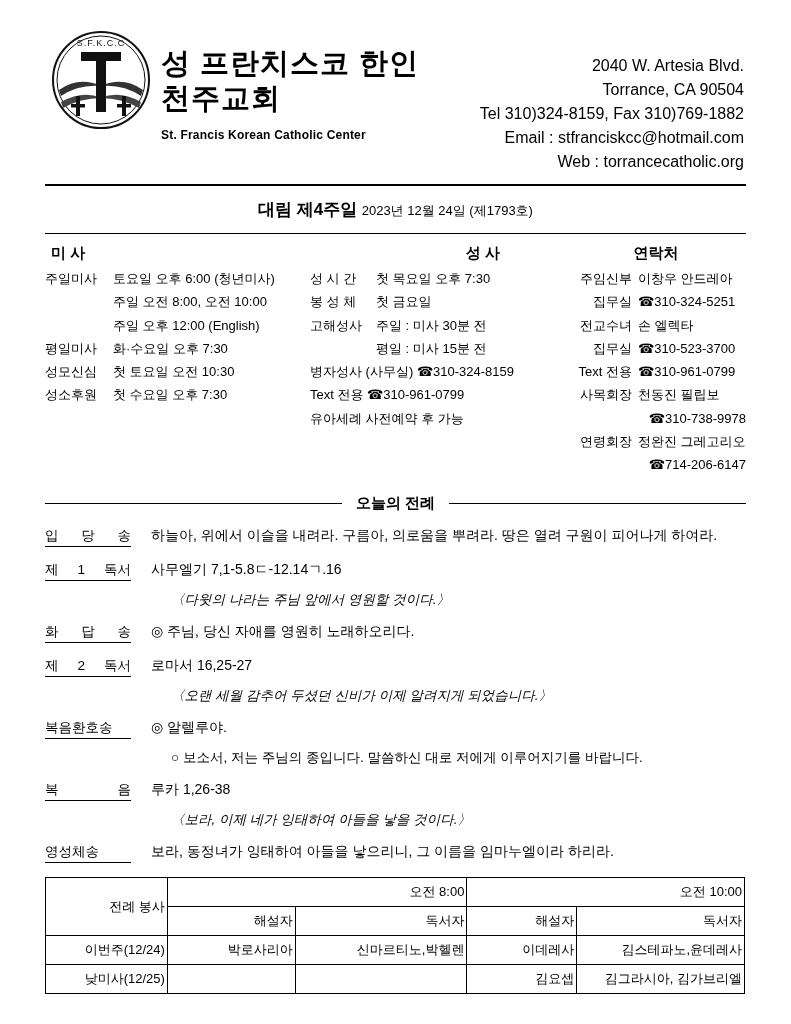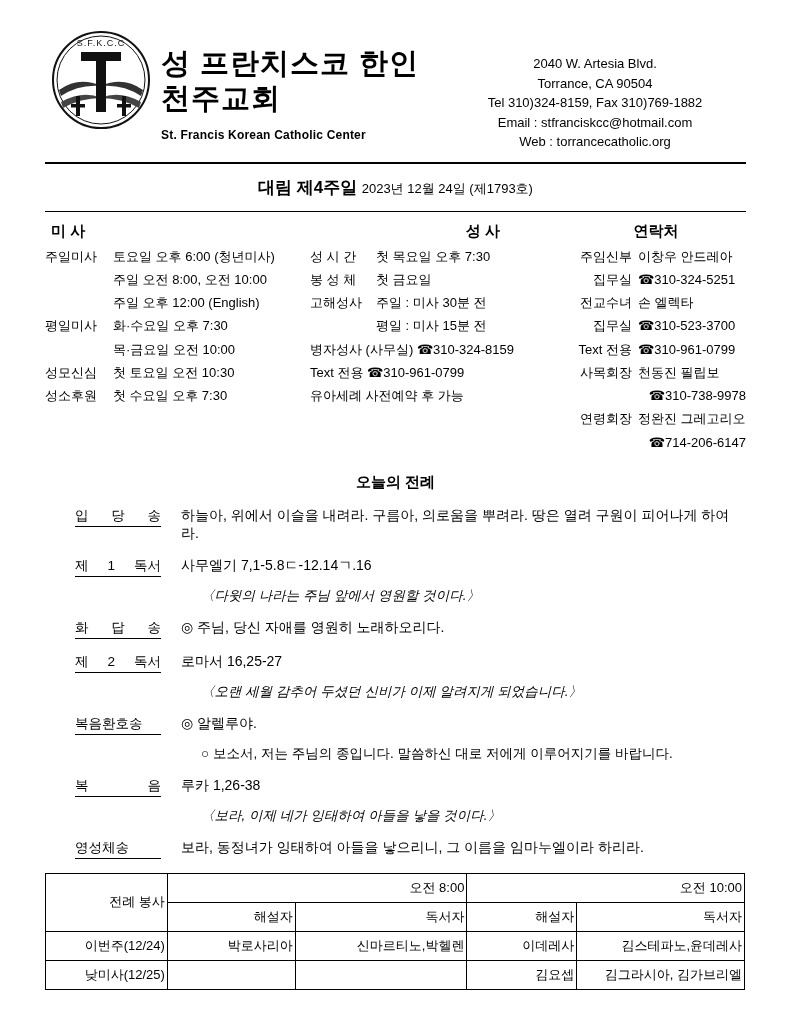--- a/index.html
+++ b/index.html
@@ -24,21 +24,21 @@
   .logo svg { display: block; }
   .titles { flex: 1 1 auto; padding-left: 4px; padding-top: 18px; }
   .title-ko {
     font-size: 29px; font-weight: bold; letter-spacing: 1px;
     line-height: 1.2; color: #000;
   }
   .title-en {
     font-size: 12px; font-weight: bold; margin-top: 12px; letter-spacing: .2px;
   }
   .addr {
-    flex: 0 0 300px; text-align: center; font-size: 13px; line-height: 1.5;
+    flex: 0 0 300px; text-align: right; font-size: 16px; line-height: 1.5;
     padding-top: 26px; padding-right: 2px;
   }
 
   .rule { border-top: 2px solid #000; margin: 10px 0 0 0; }
 
   
   .sunday {
     text-align: center; margin-top: 12px; margin-bottom: 12px;
   }
   .sunday .big { font-size: 17px; font-weight: bold; }
@@ -67,26 +67,26 @@
   .srow.right { justify-content: flex-end; }
 
   .crow { display: flex; margin-bottom: 7px; line-height: 1.25; justify-content: flex-end; }
   .crow .lbl { width: 74px; flex: 0 0 74px; text-align: right; padding-right: 6px; }
   .crow .val { width: 108px; flex: 0 0 108px; text-align: left; }
   .crow.single { justify-content: flex-end; }
   .crow.single .val { width: auto; text-align: right; }
 
   
   .sec-title-wrap {
-    display: flex; align-items: center; margin-top: 14px; flex-direction: column;
+    display: flex; align-items: center; margin-top: 14px;
   }
   .sec-line { flex: 1 1 auto; border-top: 1.5px solid #000; }
   .sec-title { font-size: 15px; font-weight: bold; padding: 0 14px; }
 
-  .lit { margin-top: 14px; font-size: 14px; margin-left: 30px; }
+  .lit { margin-top: 14px; font-size: 14px; }
   .lit-row { display: flex; margin-bottom: 14px; align-items: baseline; }
   .lit-lbl {
     width: 86px; flex: 0 0 86px; text-align: justify; text-align-last: justify;
     border-bottom: 1px solid #000; padding-bottom: 1px; font-size: 13.5px;
     margin-left: 0px;
   }
   .lit-txt { flex: 1 1 auto; padding-left: 20px; }
   .lit-sub { margin: -4px 0 14px 126px; font-size: 13.5px; font-style: italic; }
   .lit-sub2 { margin: -4px 0 14px 126px; font-size: 13.5px; }
 
@@ -160,24 +160,20 @@
         <div class="lbl"></div>
         <div class="val">주일 오전 8:00, 오전 10:00</div>
       </div>
       <div class="row">
         <div class="lbl"></div>
         <div class="val">주일 오후 12:00 (English)</div>
       </div>
       <div class="row">
         <div class="lbl">평일미사</div>
         <div class="val">화·수요일 오후 7:30</div>
-      </div>
-      <div class="row">
-        <div class="lbl"></div>
-        <div class="val">목·금요일 오전 10:00</div>
       </div>
       <div class="row">
         <div class="lbl">성모신심</div>
         <div class="val">첫 토요일 오전 10:30</div>
       </div>
       <div class="row">
         <div class="lbl">성소후원</div>
         <div class="val">첫 수요일 오후 7:30</div>
       </div>
     </div>

